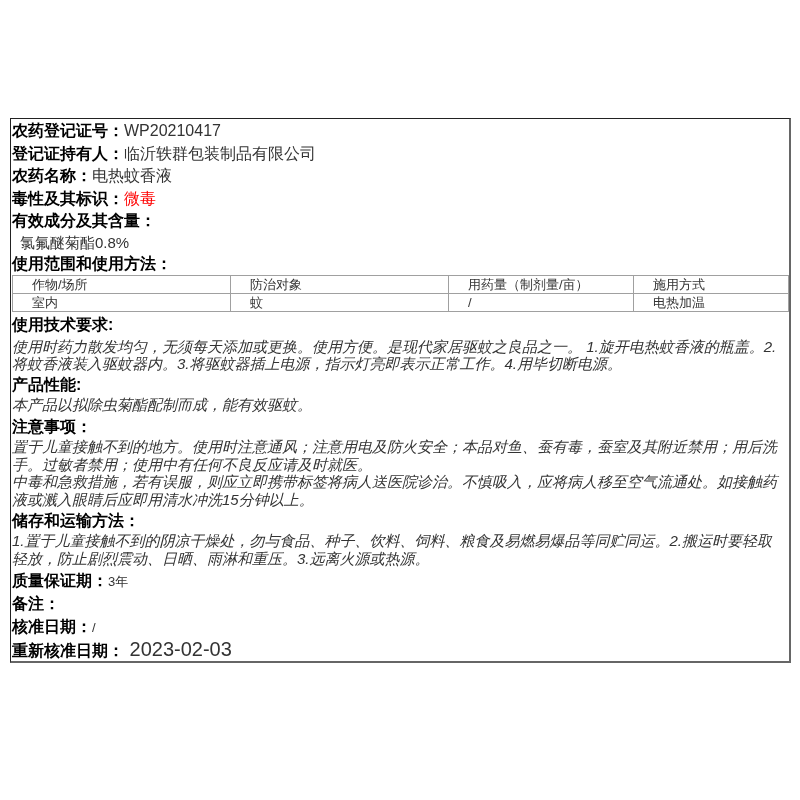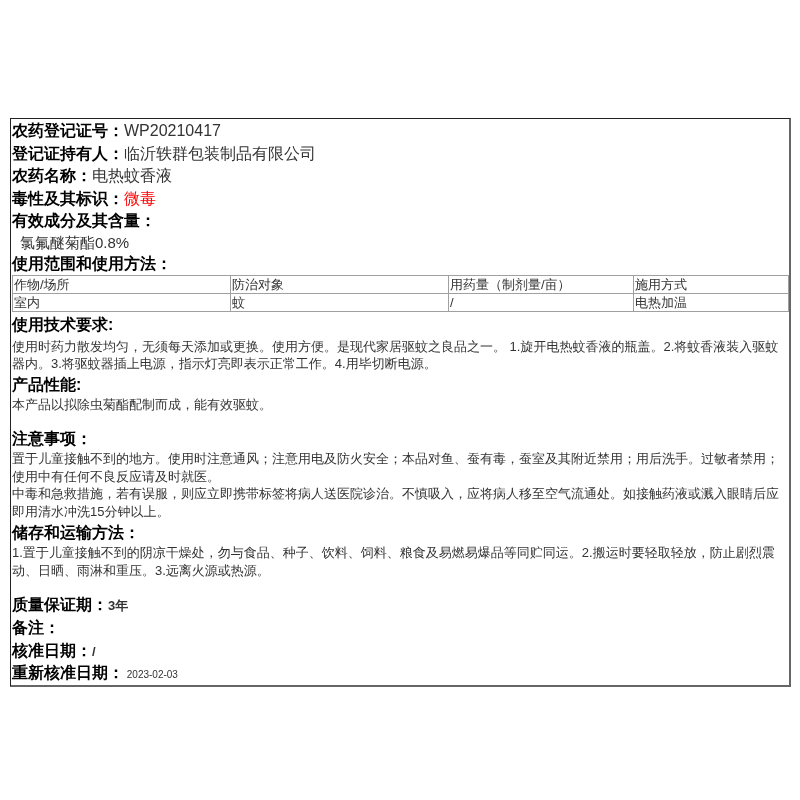--- a/index.html
+++ b/index.html
@@ -5,29 +5,29 @@
   html, body { margin: 0; padding: 0; background: #ffffff; }
   body { width: 800px; height: 800px; position: relative; overflow: hidden;
          font-family: "Liberation Sans", "DejaVu Sans", sans-serif; color: #000; }
   .box { position: absolute; left: 10px; top: 118px; width: 777px;
          border-top: 1px solid #222; border-left: 1px solid #222;
          border-right: 2px solid #666; border-bottom: 2px solid #666;
          padding: 1px 0 0 1px; }
   .row { height: 22.6px; line-height: 22.6px; font-size: 16px; white-space: nowrap; }
   .label { font-weight: bold; color: #000; }
   .val { font-weight: normal; color: #333; }
-  .val-sm { font-weight: bold; color: #333; font-size: 13px; }
-  .val-md { font-weight: normal; color: #333; font-size: 10px; }
+  .val-sm { font-weight: normal; color: #333; font-size: 13px; }
+  .val-md { font-weight: normal; color: #333; font-size: 20px; }
   .ingredient { height: 20px; line-height: 20px; font-size: 15px; padding-left: 8px; color: #333; white-space: nowrap; }
   .usage-head { height: 22px; line-height: 22px; font-size: 16px; font-weight: bold; }
   table.usage { width: 776px; border-collapse: collapse; font-size: 13px; color: #333; table-layout: fixed; }
-  table.usage td { border: 1px solid #a0a0a0; height: 17px; line-height: 17px; padding: 0 1px; white-space: nowrap; overflow: hidden; }
+  table.usage td { border: 1px solid #a0a0a0; height: 17px; line-height: 17px; padding: 0 19px; white-space: nowrap; overflow: hidden; }
   .sh { font-size: 16px; font-weight: bold; line-height: 22px; height: 22px; }
-  .sb { font-size: 13px; line-height: 17.5px; color: #333; padding-right: 2px; }
-  .m0 { margin-top: 0; } .m1 { margin-top: 1px; } .m2 { margin-top: 2px; } .m3 { margin-top: 15px; }
+  .sb { font-size: 15px; line-height: 17.5px; color: #333; padding-right: 2px; font-style: italic; }
+  .m0 { margin-top: 0; } .m1 { margin-top: 1px; } .m2 { margin-top: 2px; } .m3 { margin-top: 3px; }
 </style>
 </head>
 <body>
 
 <div class="box">
 
   <div class="row">
     <span class="label">农药登记证号：</span><span class="val">WP20210417</span>
   </div>
   <div class="row">

